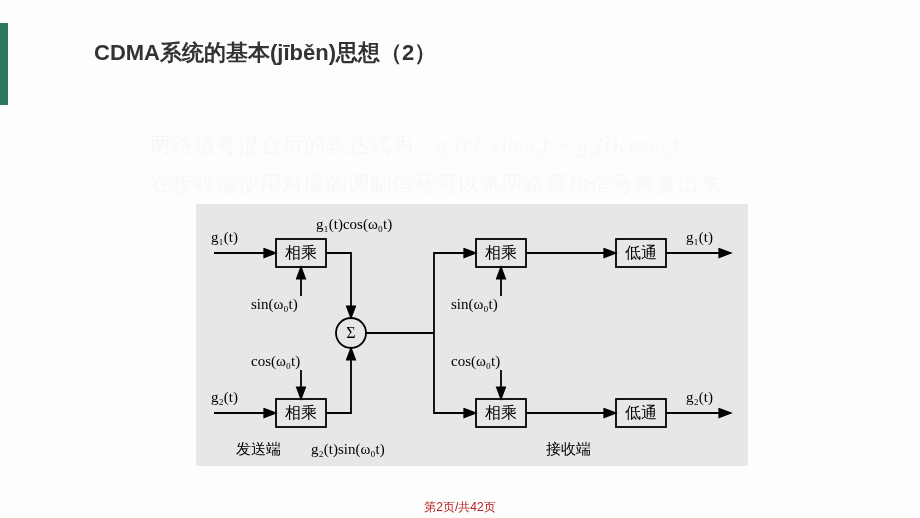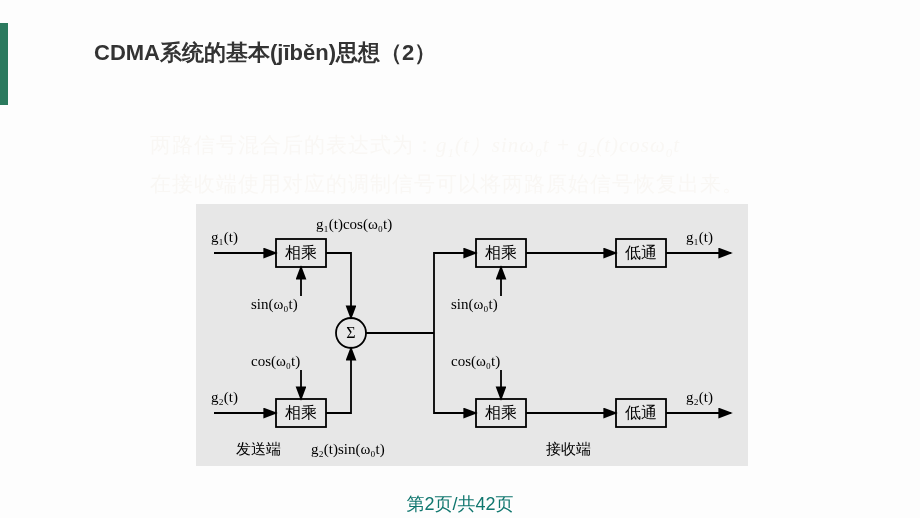--- a/index.html
+++ b/index.html
@@ -56,22 +56,22 @@
   .box { fill: #e7e7e7; stroke: #000; stroke-width: 1.8; }
   .boxtext { font-family: "SimSun", serif; font-size: 16px; fill: #000; text-anchor: middle; dominant-baseline: middle; }
   .lbl { font-family: "SimSun", serif; font-size: 15px; fill: #000; }
   .sumcircle { fill: none; stroke: #000; stroke-width: 1.8; }
   .wire { stroke: #000; stroke-width: 1.8; fill: none; }
   .ah { fill: #000; }
   .footer {
     position: absolute;
     left: 0; right: 0; bottom: 2px;
     text-align: center;
-    font-size: 18px;
-    color: #0f766e;
+    font-size: 12px;
+    color: #b91c1c;
   }
 </style>
 </head>
 <body>
 
 <div class="accent-bar"></div>
 
 <h1 class="title">CDMA系统的基本(jīběn)思想（2）</h1>
 
 <div class="line1">

